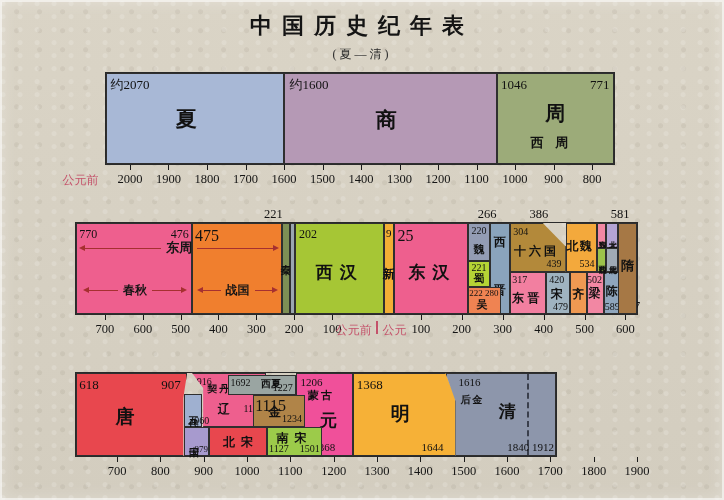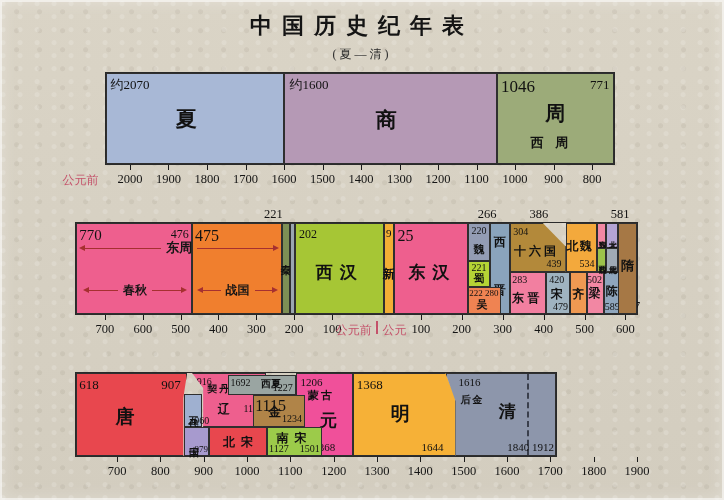--- a/index.html
+++ b/index.html
@@ -47,21 +47,21 @@
       <div class="band" style="left: 105px; top: 72px; width: 510px; height: 93px;">
         <div class="blk" style="left: 0%; width: 35.1%; top: 0%; height: 100%; background: rgb(168, 184, 214);">
           <span class="lbl" style="left: 2%; top: 5%; font-size: 13px;">约2070</span>
           <span class="lbl b dyn" style="left: 45%; top: 50%; transform: translate(-50%, -50%); font-size: 21px;">夏</span>
         </div>
         <div class="blk" style="left: 35.1%; width: 41.8%; top: 0%; height: 100%; background: rgb(181, 153, 181);">
           <span class="lbl" style="left: 2%; top: 5%; font-size: 13px;">约1600</span>
           <span class="lbl b dyn" style="left: 48%; top: 52%; transform: translate(-50%, -50%); font-size: 21px;">商</span>
         </div>
         <div class="blk" style="left: 76.9%; width: 23.1%; top: 0%; height: 100%; background: rgb(156, 171, 121);">
-          <span class="lbl" style="left: 3%; top: 5%; font-size: 17px;">1046</span>
+          <span class="lbl" style="left: 3%; top: 5%; font-size: 13px;">1046</span>
           <span class="lbl" style="right: 3%; top: 5%; font-size: 13px;">771</span>
           <span class="lbl b dyn" style="left: 50%; top: 44%; transform: translate(-50%, -50%); font-size: 20px;">周</span>
           <span class="lbl b" style="left: 50%; top: 76%; transform: translate(-50%, -50%); font-size: 13px; letter-spacing: 0.9em;">西周</span>
         </div>
       </div>
       <div class="axis" style="left: 105px; top: 165px; width: 510px;">
         <div class="tick" style="left: 4.9%;"></div>
         <div class="tlb" style="left: 4.9%;">2000</div>
         <div class="tick" style="left: 12.45%;"></div>
         <div class="tlb" style="left: 12.45%;">1900</div>
@@ -84,21 +84,21 @@
         <div class="tick" style="left: 80.4%;"></div>
         <div class="tlb" style="left: 80.4%;">1000</div>
         <div class="tick" style="left: 87.95%;"></div>
         <div class="tlb" style="left: 87.95%;">900</div>
         <div class="tick" style="left: 95.5%;"></div>
         <div class="tlb" style="left: 95.5%;">800</div>
         <div class="era" style="left: -4.8%; transform: translateX(-50%);">公元前</div>
       </div>
       <div class="band" style="left: 75px; top: 222px; width: 563px; height: 93px;">
         <div class="blk" style="left: 0%; width: 20.7%; top: 0%; height: 100%; background: rgb(238, 95, 142);">
-          <span class="lbl" style="left: 2%; top: 5%; font-size: 15px;">770</span>
+          <span class="lbl" style="left: 2%; top: 5%; font-size: 12px;">770</span>
           <span class="lbl" style="right: 2%; top: 5%; font-size: 12px;">476</span>
         </div>
         <div class="blk" style="left: 20.7%; width: 16.1%; top: 0%; height: 100%; background: rgb(240, 127, 46);">
           <span class="lbl" style="left: 2%; top: 5%; font-size: 16px;">475</span>
         </div>
         <div class="blk" style="left: 36.8%; width: 1.3%; top: 0%; height: 100%; background: rgb(125, 143, 85);">
           <span class="lbl b" style="left: 50%; top: 52%; transform: translate(-50%, -50%); font-size: 11px;">秦</span>
         </div>
         <div class="blk" style="left: 38.1%; width: 1%; top: 0%; height: 100%; background: rgb(154, 166, 176);"></div>
         <div class="blk" style="left: 39.1%; width: 15.8%; top: 0%; height: 100%; background: rgb(166, 198, 53);">
@@ -123,21 +123,21 @@
         </div>
         <div class="blk" style="left: 73.8%; width: 3.5%; top: 0%; height: 100%; background: rgb(138, 164, 188);">
           <span class="lbl b" style="left: 50%; top: 20%; transform: translate(-50%, -50%); font-size: 12px;">西</span>
           <span class="lbl b" style="left: 50%; top: 74%; transform: translate(-50%, -50%); font-size: 12px;">晋</span>
         </div>
         <div class="blk" style="left: 69.9%; width: 5.8%; top: 70%; height: 30%; background: rgb(239, 131, 82);">
           <span class="lbl" style="left: 48%; top: 4%; transform: translate(-50%, 0px); font-size: 9px;">222 280</span>
           <span class="lbl b" style="left: 42%; top: 64%; transform: translate(-50%, -50%); font-size: 11px;">吴</span>
         </div>
         <div class="blk" style="left: 77.3%; width: 6.4%; top: 54%; height: 46%; background: rgb(242, 127, 160);">
-          <span class="lbl" style="left: 5%; top: 5%; font-size: 10px;">283</span>
+          <span class="lbl" style="left: 5%; top: 5%; font-size: 10px;">317</span>
           <span class="lbl b" style="left: 50%; top: 62%; transform: translate(-50%, -50%); font-size: 12px; letter-spacing: 0.3em;">东晋</span>
         </div>
         <div class="blk" style="left: 83.7%; width: 4.4%; top: 54%; height: 46%; background: rgb(159, 179, 192);">
           <span class="lbl" style="left: 45%; top: 5%; transform: translate(-50%, 0px); font-size: 10px;">420</span>
           <span class="lbl b" style="left: 45%; top: 52%; transform: translate(-50%, -50%); font-size: 12px;">宋</span>
           <span class="lbl" style="left: 62%; bottom: 3%; transform: translate(-50%, 0px); font-size: 10px;">479</span>
         </div>
         <div class="blk" style="left: 88.1%; width: 2.9%; top: 54%; height: 46%; background: rgb(240, 153, 82);">
           <span class="lbl b" style="left: 50%; top: 52%; transform: translate(-50%, -50%); font-size: 12px;">齐</span>
         </div>

